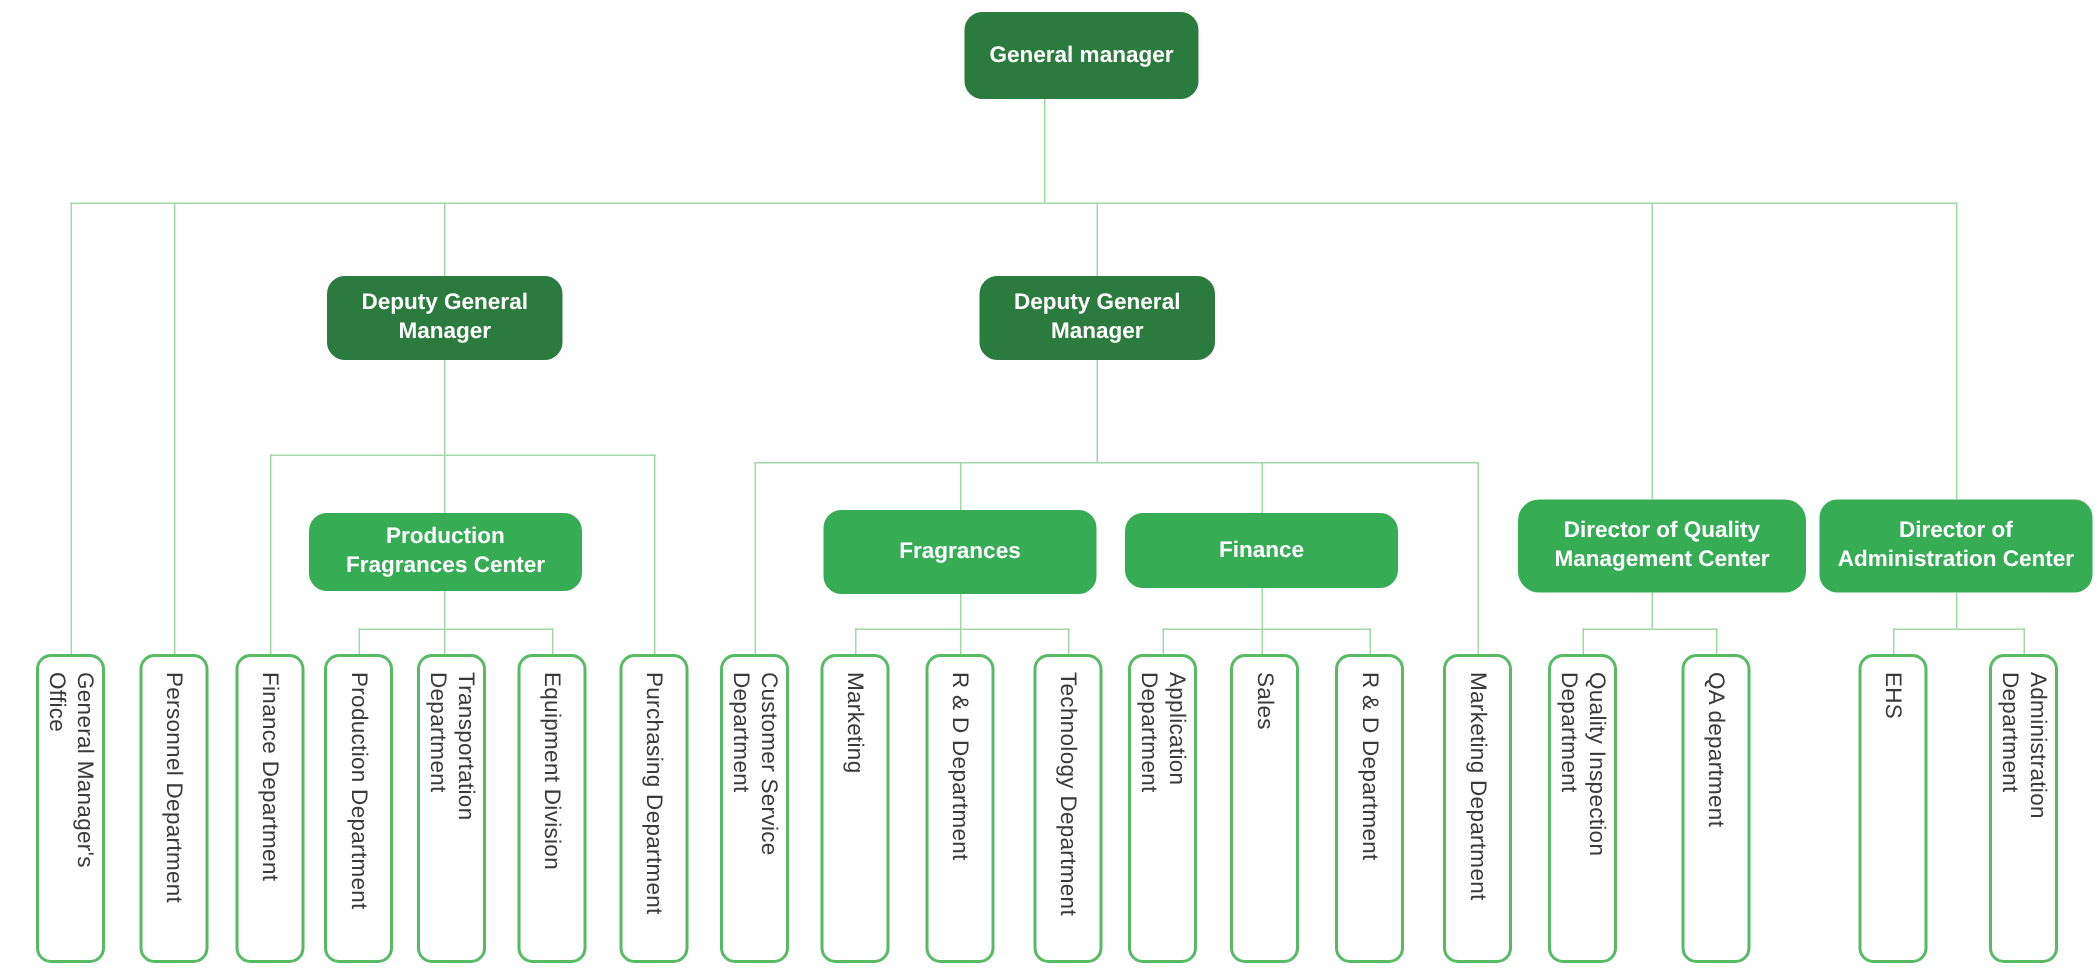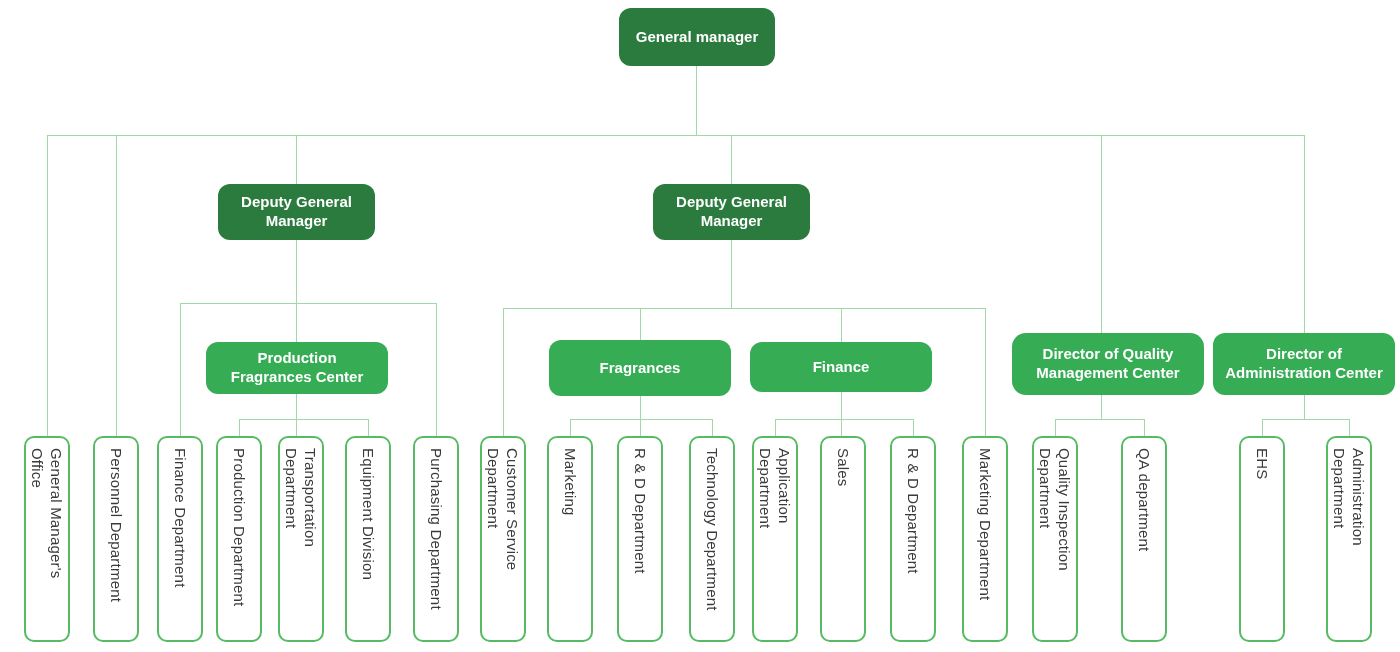--- a/index.html
+++ b/index.html
@@ -72,21 +72,21 @@
   <div class="vline" style="left:1101px;top:395px;height:24px;"></div>
   <div class="hline" style="left:1055px;top:419px;width:90px;"></div>
   <div class="vline" style="left:1055px;top:419px;height:17px;"></div>
   <div class="vline" style="left:1144px;top:419px;height:17px;"></div>
 
   <div class="vline" style="left:1304px;top:395px;height:24px;"></div>
   <div class="hline" style="left:1262px;top:419px;width:88px;"></div>
   <div class="vline" style="left:1262px;top:419px;height:17px;"></div>
   <div class="vline" style="left:1349px;top:419px;height:17px;"></div>
 
-  <div class="box dark" style="left:619px;top:8px;width:156px;height:58px;">General manager</div>
+  <div class="box dark" style="left:643px;top:8px;width:156px;height:58px;">General manager</div>
 
   <div class="box dark" style="left:218px;top:184px;width:157px;height:56px;">Deputy General
 Manager</div>
 
   <div class="box dark" style="left:653px;top:184px;width:157px;height:56px;">Deputy General
 Manager</div>
 
   <div class="box green" style="left:206px;top:342px;width:182px;height:52px;">Production
 Fragrances Center</div>
 

